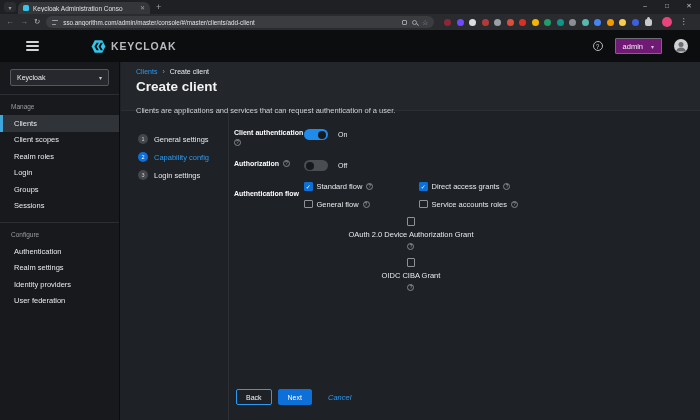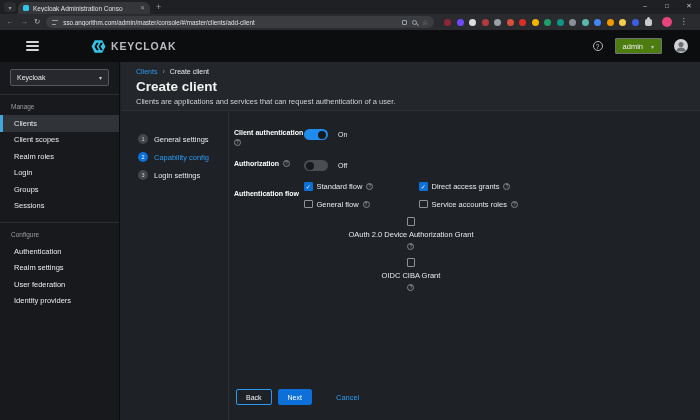--- a/index.html
+++ b/index.html
@@ -48,21 +48,21 @@
   
   .masthead { position:absolute; top:30px; left:0; right:0; height:32px; background:#0c0d0f;
     display:flex; align-items:center; }
   .hamburger { margin-left:26px; width:13px; display:flex; flex-direction:column; gap:2.5px; }
   .hamburger i { display:block; height:1.5px; background:#d2d4d6; border-radius:1px; }
   .brand { display:flex; align-items:center; gap:5px; margin-left:52px; }
   .brand-text { font-size:10.5px; font-weight:700; color:#b9bcbf; letter-spacing:0.8px; }
   .masthead-right { margin-left:auto; display:flex; align-items:center; gap:12px; margin-right:12px; }
   .help-round { width:10px; height:10px; border:1px solid #b6b8ba; border-radius:50%;
     color:#d2d4d6; font-size:6.5px; display:flex; align-items:center; justify-content:center; }
-  .admin-dd { height:16px; border:1px solid #6c7075; border-radius:1px; background:#4d7c0f;
+  .admin-dd { height:16px; border:1px solid #6c7075; border-radius:1px; background:#701a75;
     display:flex; align-items:center; gap:8px; padding:0 7px; }
   .admin-dd .uname { font-size:7.5px; color:#f0f0f0; }
   .admin-dd .caret { font-size:6px; color:#c7c9cc; }
 
   
   .app { position:absolute; top:62px; left:0; right:0; bottom:0; background:#1e2126; }
 
   
   .sidebar { position:absolute; top:0; left:0; bottom:0; width:120px; background:#17191d;
     border-right:1px solid #0b0c0e; }
@@ -77,21 +77,21 @@
   .nav-item.active { background:#303338; border-left-color:var(--active-nav,#3fa7dc); }
 
   
   .main { position:absolute; top:0; left:121px; right:0; bottom:0; }
   .page-head { height:49px; background:#23262b; border-bottom:1px solid #2c2f34; padding:6px 15px 0; }
   .breadcrumb { display:flex; align-items:center; gap:5px; font-size:7px; }
   .breadcrumb .bc-link { color:var(--link,#2b9af3); }
   .breadcrumb .bc-sep { color:#9a9da1; font-size:7px; }
   .breadcrumb .bc-cur { color:#e8eaed; }
   .page-title { margin-top:4px; font-size:13.5px; font-weight:700; color:#f2f2f2; }
-  .page-sub { margin-top:3px; font-size:7.5px; color:#cfd1d3; }
+  .page-sub { margin-top:12px; font-size:7.5px; color:#cfd1d3; }
 
   
   .wizard { position:absolute; top:50px; left:0; right:0; bottom:0; display:flex; }
   .steps { flex:0 0 108px; border-right:1px solid #2c2f34; padding:22px 0 0 17px; }
   .step { display:flex; align-items:center; gap:6px; margin-bottom:8px; }
   .step-circle { width:10px; height:10px; border-radius:50%; background:#43464a; color:#d0d2d4;
     font-size:5.5px; display:flex; align-items:center; justify-content:center; flex:0 0 auto; }
   .step-label { font-size:7.5px; color:#e8eaed; }
   .step.active .step-circle { background:var(--primary,#0d6fd8); color:#fff; }
   .step.active .step-label { color:var(--link,#2b9af3); }
@@ -123,21 +123,21 @@
     display:flex; align-items:center; justify-content:center; flex:0 0 auto; }
   .cb .tick { display:none; font-size:6px; color:#fff; line-height:1; }
   .cb.checked { background:var(--primary,#0d6fd8); border-color:var(--primary,#0d6fd8); }
   .cb.checked .tick { display:block; }
   .opt-label { font-size:7.5px; color:#e8eaed; }
 
   .wfooter { position:absolute; left:7px; bottom:15px; display:flex; align-items:center; }
   .btn { font-size:7px; border-radius:2px; padding:3.5px 9px; line-height:1; }
   .btn-back { color:#f0f4f8; border:1px solid var(--link,#2b9af3); background:transparent; margin-right:6px; }
   .btn-next { color:#fff; background:var(--primary,#0d6fd8); border:1px solid var(--primary,#0d6fd8); }
-  .btn-cancel { color:var(--link,#2b9af3); font-size:7.5px; margin-left:24px; }
+  .btn-cancel { color:var(--link,#2b9af3); font-size:7.5px; margin-left:16px;font-style:italic; }
 </style>
 </head>
 <body>
 
 <div class="screen">
 
   <div class="tabstrip">
     <div class="tab-search">▾</div>
     <div class="tab">
       <span class="favicon"></span>
@@ -229,22 +229,22 @@
       <div class="nav-item active">Clients</div>
       <div class="nav-item">Client scopes</div>
       <div class="nav-item">Realm roles</div>
       <div class="nav-item">Login</div>
       <div class="nav-item">Groups</div>
       <div class="nav-item">Sessions</div>
       <div class="side-div"></div>
       <div class="nav-section">Configure</div>
       <div class="nav-item">Authentication</div>
       <div class="nav-item">Realm settings</div>
+      <div class="nav-item">Identity providers</div>
       <div class="nav-item">User federation</div>
-      <div class="nav-item">Identity providers</div>
     </aside>
 
     <div class="main">
       <div class="page-head">
         <div class="breadcrumb">
           <span class="bc-link">Clients</span>
           <span class="bc-sep">›</span>
           <span class="bc-cur">Create client</span>
         </div>
         <div class="page-title">Create client</div>

